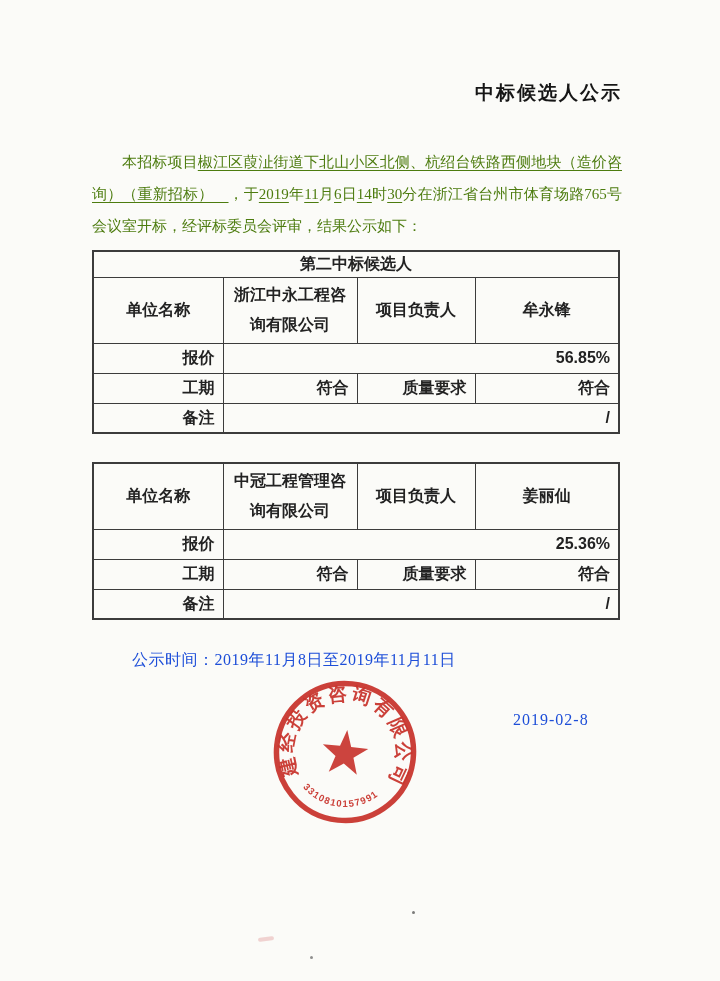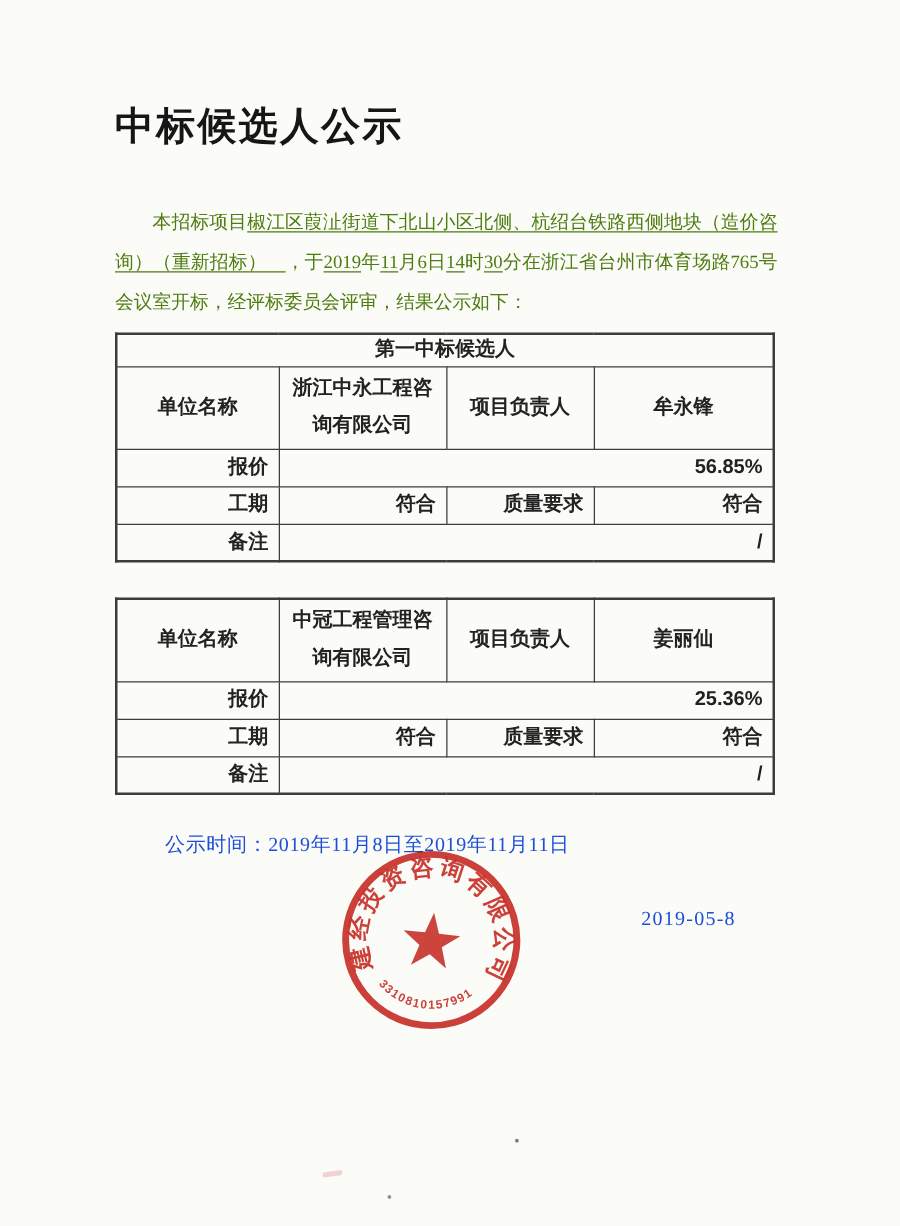--- a/index.html
+++ b/index.html
@@ -18,24 +18,24 @@
     height: 981px;
   }
   .content {
     position: absolute;
     left: 92px;
     top: 0;
     width: 530px;
   }
   .doc-title {
     margin-top: 80px;
-    text-align: left;
+    text-align: right;
     font-family: "Liberation Sans", "DejaVu Sans", sans-serif;
     font-weight: bold;
-    font-size: 31px;
+    font-size: 19px;
     letter-spacing: 2px;
     color: #161616;
   }
   .intro {
     margin-top: 40px;
     font-size: 15px;
     line-height: 32px;
     text-align: justify;
     text-indent: 2em;
     color: #4d7c0f;
@@ -107,21 +107,21 @@
 
     <table class="bid-table first">
       <colgroup>
           <col style="width:130px">
           <col style="width:134px">
           <col style="width:118px">
           <col style="width:144px">
         </colgroup>
       <tbody>
           <tr class="h-title">
-        <td colspan="4">第一中标候选人</td>
+        <td colspan="4">第二中标候选人</td>
       </tr>
       <tr class="h-unit">
         <td>单位名称</td>
         <td>浙江中永工程咨询有限公司</td>
         <td>项目负责人</td>
         <td>牟永锋</td>
       </tr>
       <tr class="h-row">
         <td>报价</td>
         <td colspan="3">56.85%</td>
@@ -166,21 +166,21 @@
       <tr class="h-row">
         <td>备注</td>
         <td colspan="3">/</td>
       </tr>
     </tbody>
       </table>
 
     <div class="footer-line publish-line">公示时间：2019年11月8日至2019年11月11日</div>
 
     <div class="footer-line signer-line">
-      <span class="sign-date">2019-05-8</span>
+      <span class="sign-date">2019-02-8</span>
     </div>
 
   </div>
 
   <svg class="stamp" viewBox="0 0 150 150" xmlns="http://www.w3.org/2000/svg">
     <g transform="rotate(6 75 75)" fill="none">
       <circle cx="75" cy="75" r="68.5" stroke="#c8251e" stroke-width="5.5" stroke-opacity="0.95"></circle>
       <polygon points="75,53 80.6,69.3 97.8,69.6 84.0,79.9 89.1,96.4 75,86.5 60.9,96.4 66.0,79.9 52.2,69.6 69.4,69.3" fill="#c8251e" fill-opacity="0.93"></polygon>
       <defs>
         <path id="arcTop" d="M 30,101 A 52 52 0 1 1 120,101"></path>

